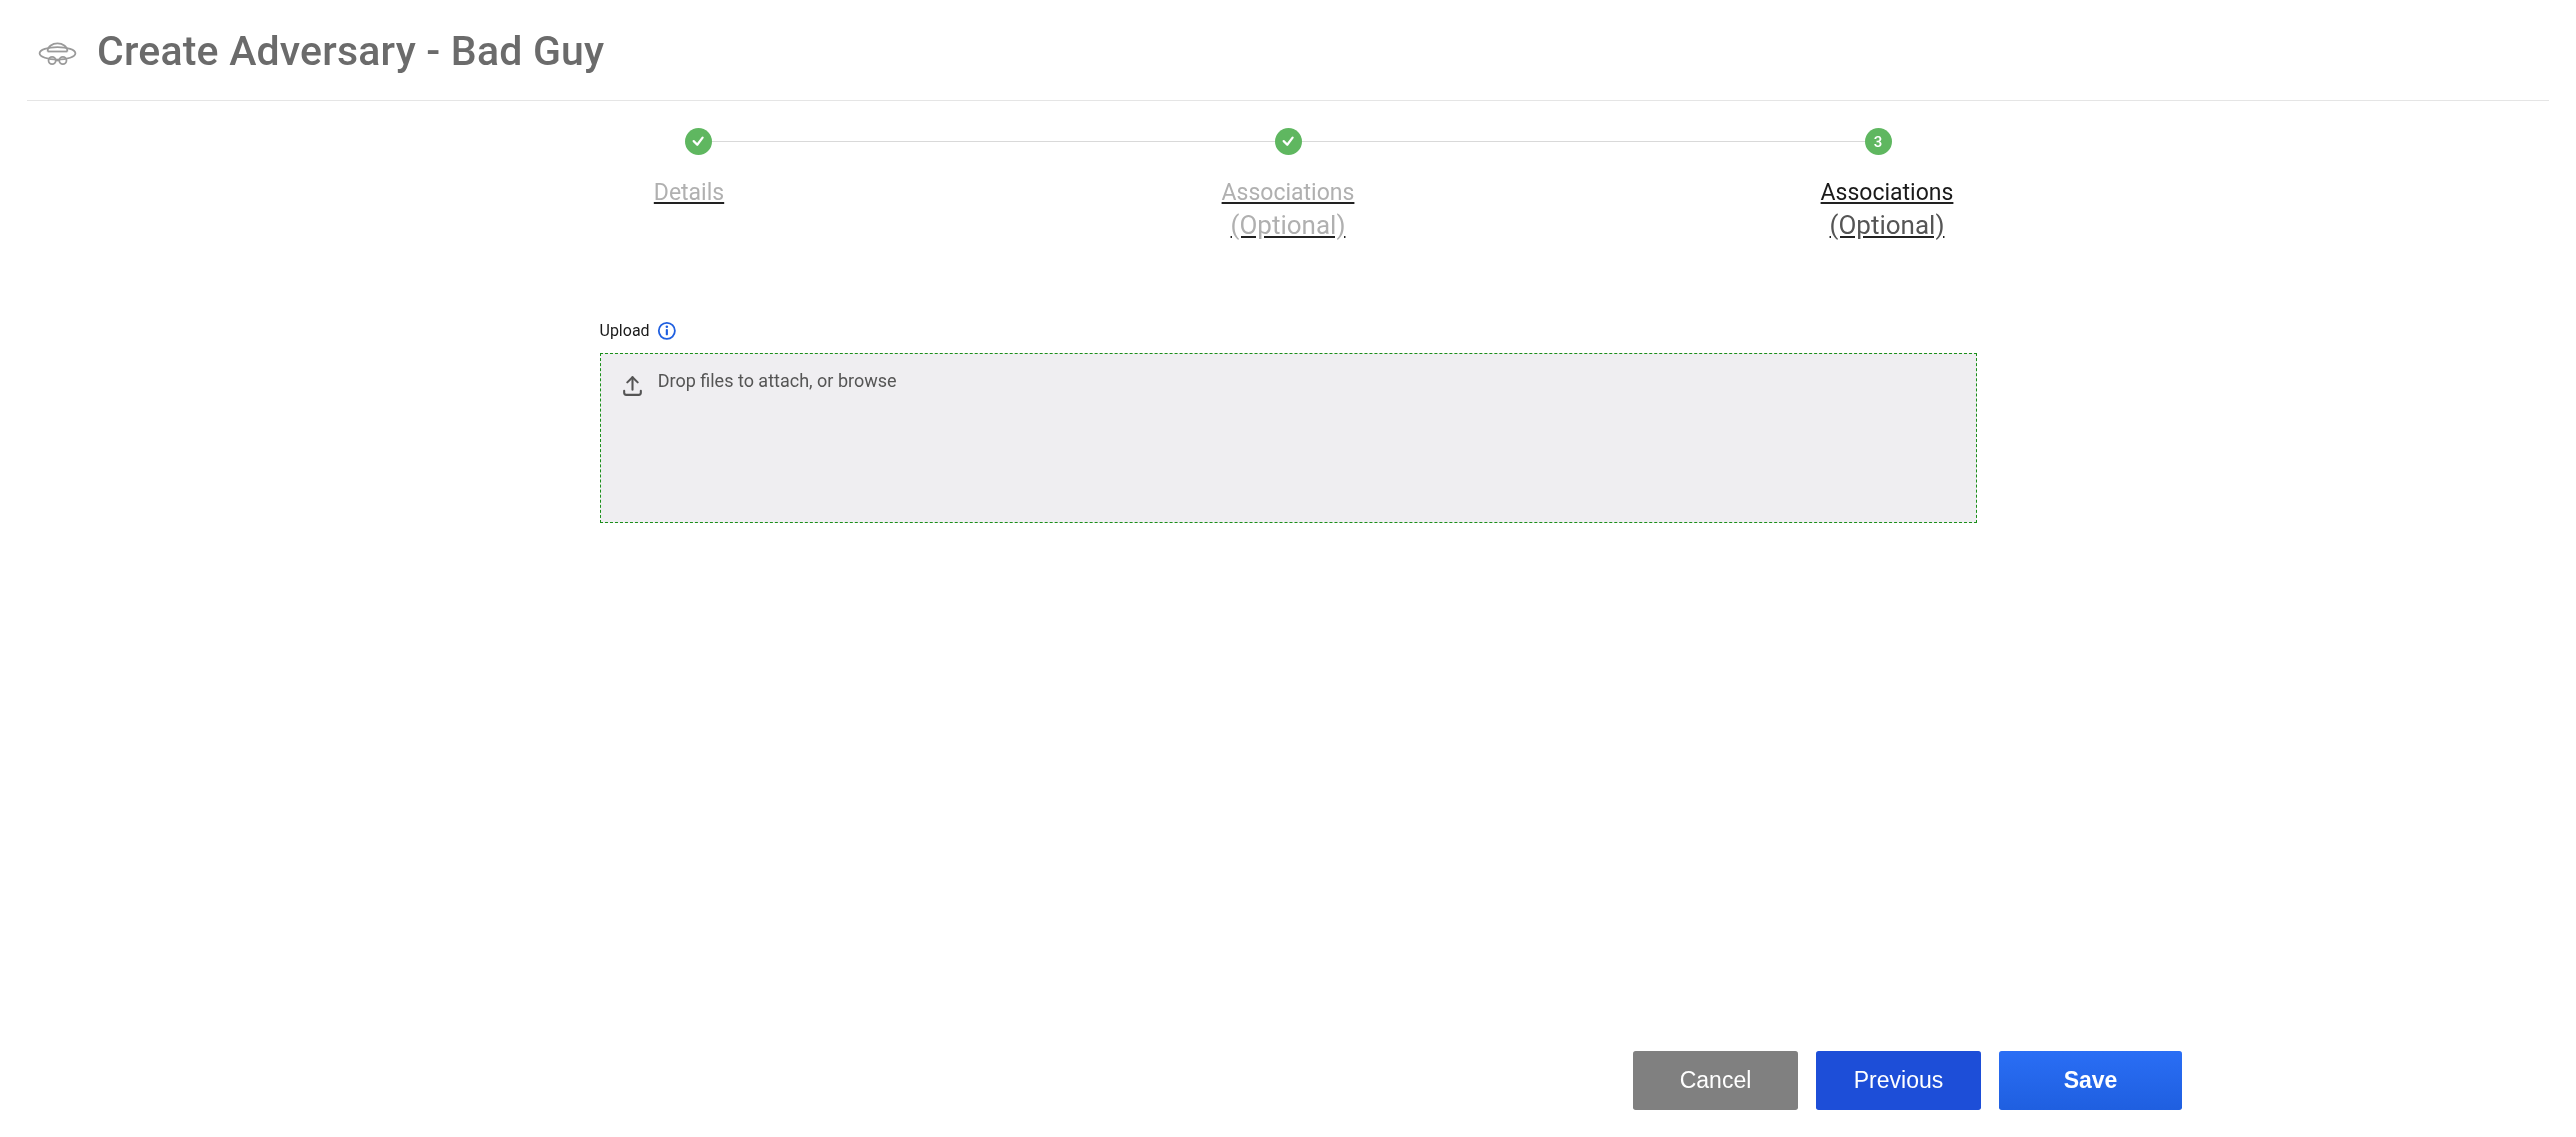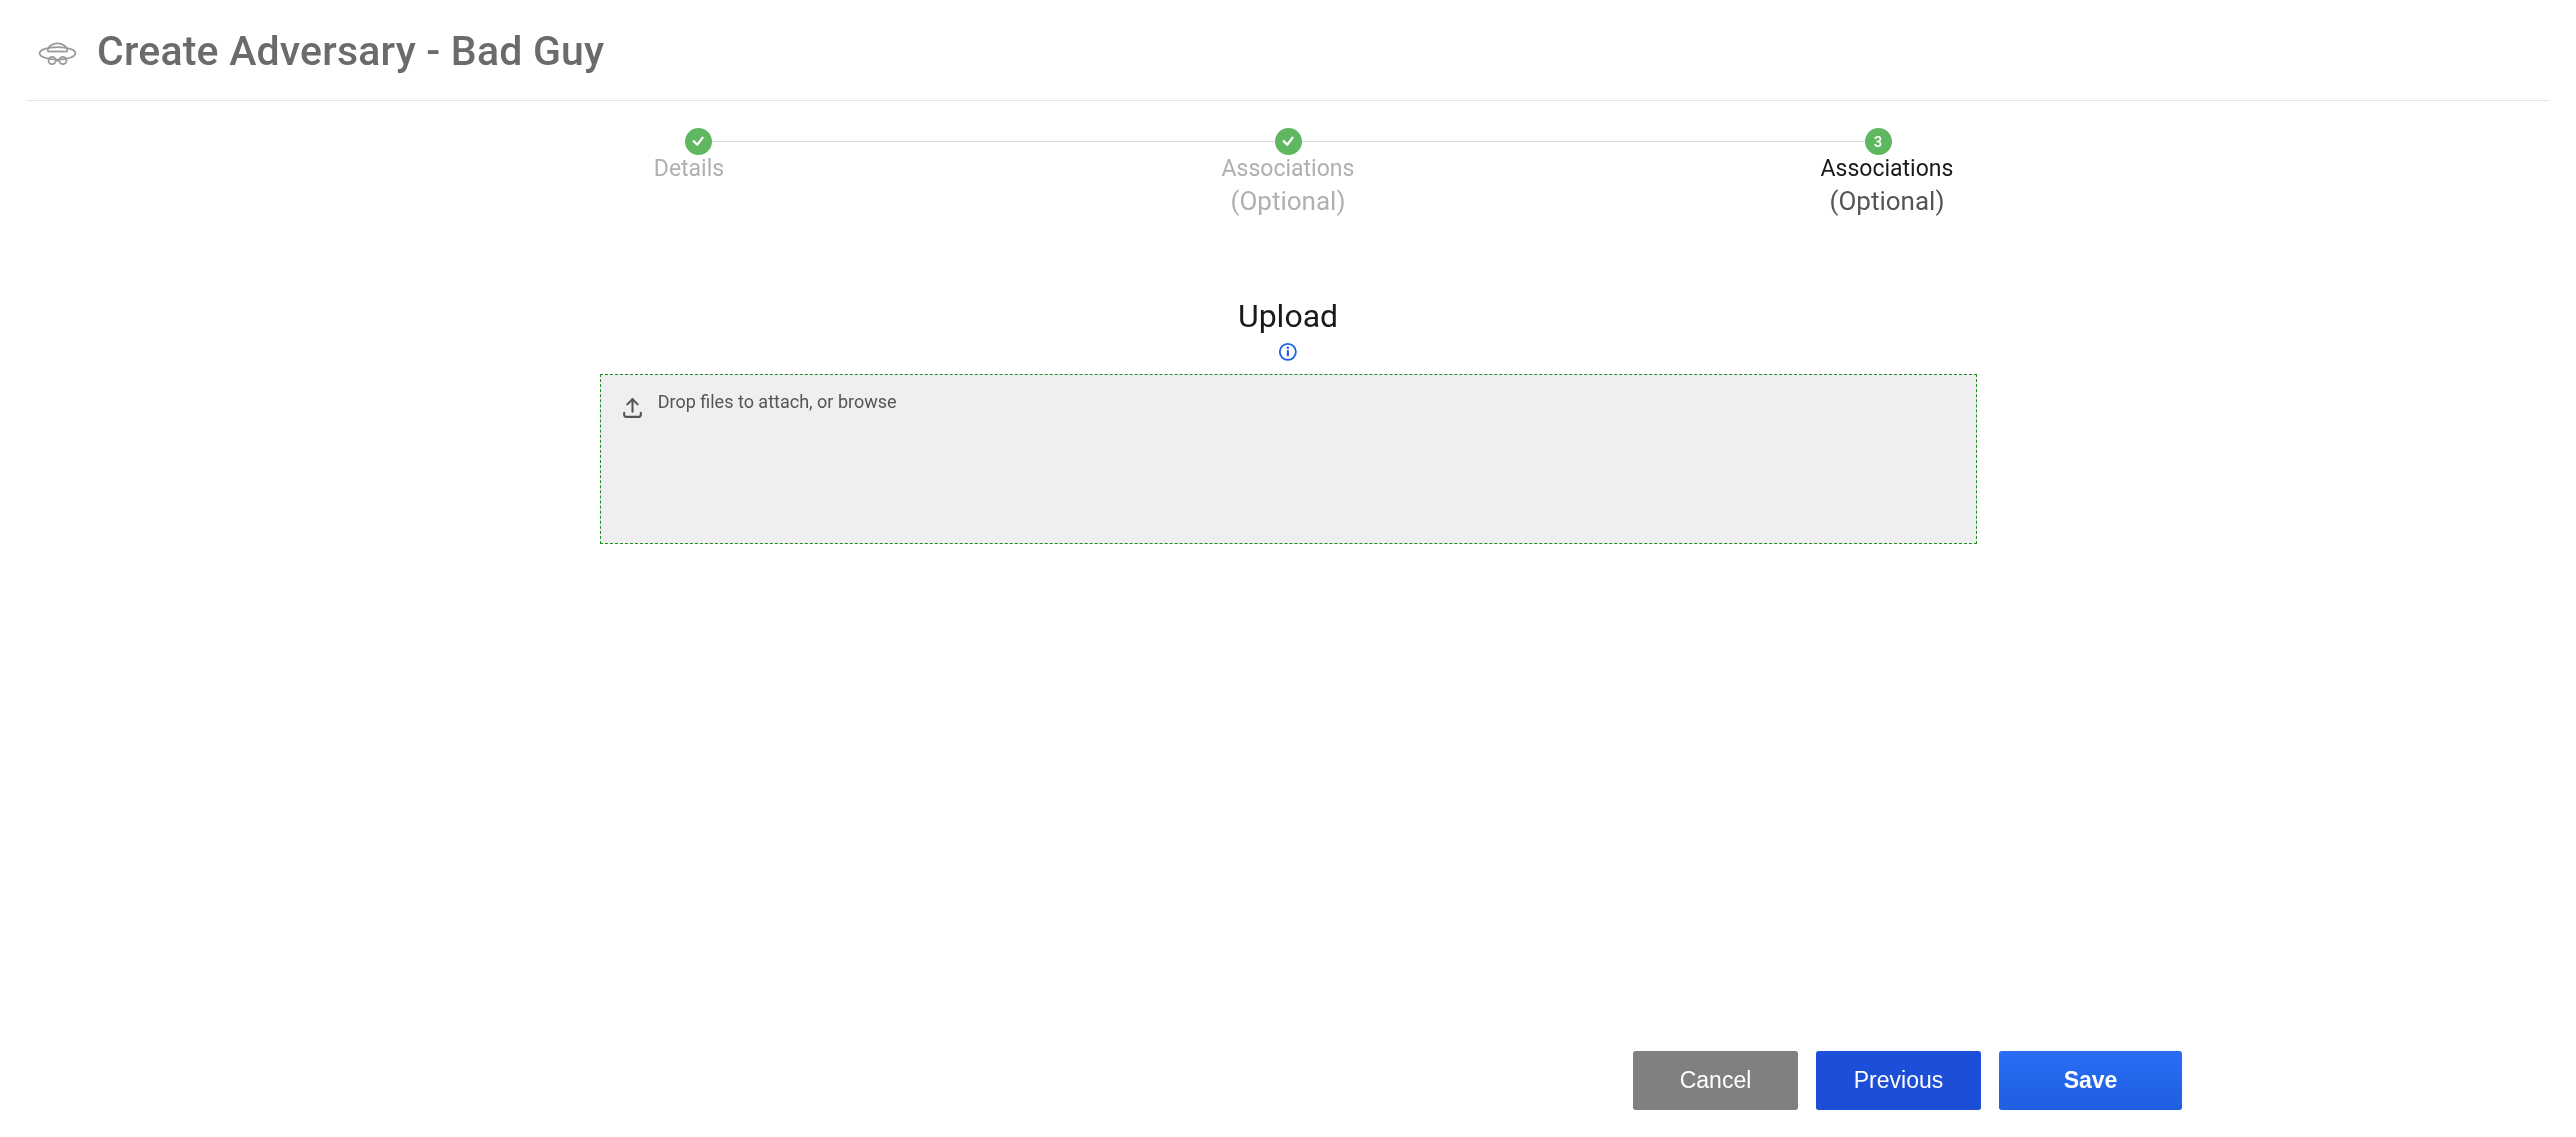--- a/index.html
+++ b/index.html
@@ -58,21 +58,22 @@
     display: flex;
     align-items: center;
     justify-content: center;
     font-size: 15px;
     font-weight: 500;
     flex-shrink: 0;
   }
   .step-labels {
     display: flex;
     justify-content: space-between;
-    margin-top: 0;
+    margin-top: 24px;
+    text-decoration: underline;
   }
   .step-label-group {
     width: 179px;
     text-align: center;
     margin-left: -76px;
     margin-right: -76px;
   }
   .step-label {
     font-size: 23px;
     color: #b0b0b0;
@@ -87,24 +88,23 @@
   .step-sublabel.active { color: #555; }
 
   .content {
     width: 1377px;
     margin: 81px auto 0 auto;
   }
   .upload-label-row {
     display: flex;
     align-items: center;
     gap: 7.2px;
-    font-size: 32px;
+    font-size: 16px;
     color: #1a1a1a;
     margin-bottom: 12.5px;
-    flex-direction: column;
   }
   .info-icon {
     width: 19.7px; height: 19.7px;
     display: inline-flex; align-items: center; justify-content: center;
   }
   .dropzone {
     border: 1.8px dashed #1a8f1a;
     background: #efeef1;
     height: 170px;
     padding: 16px 19.7px;

